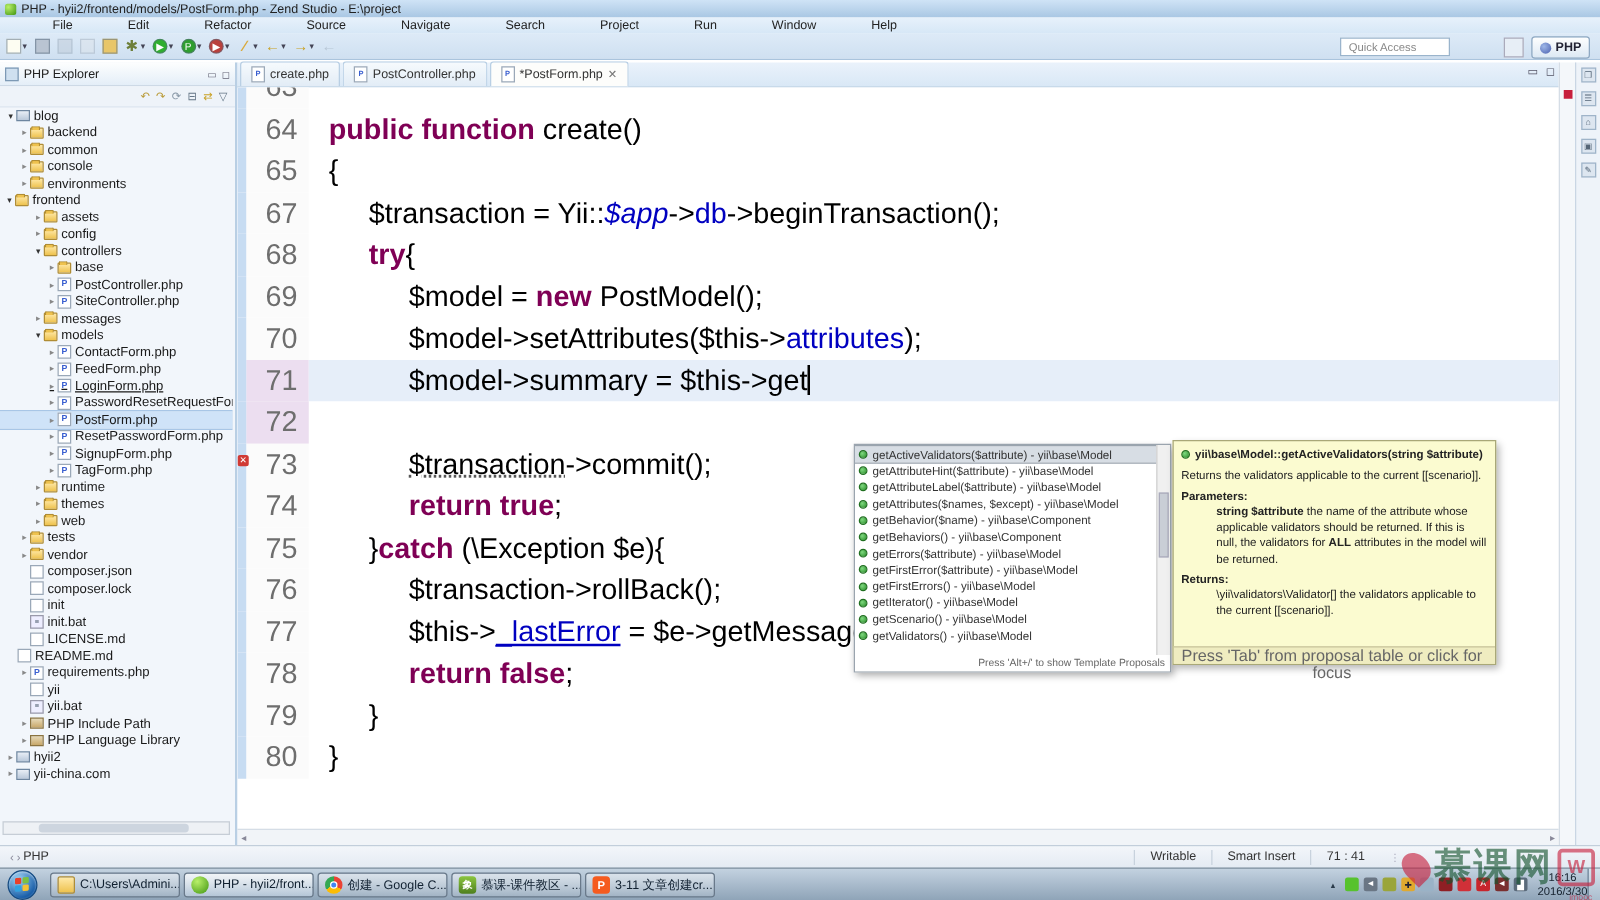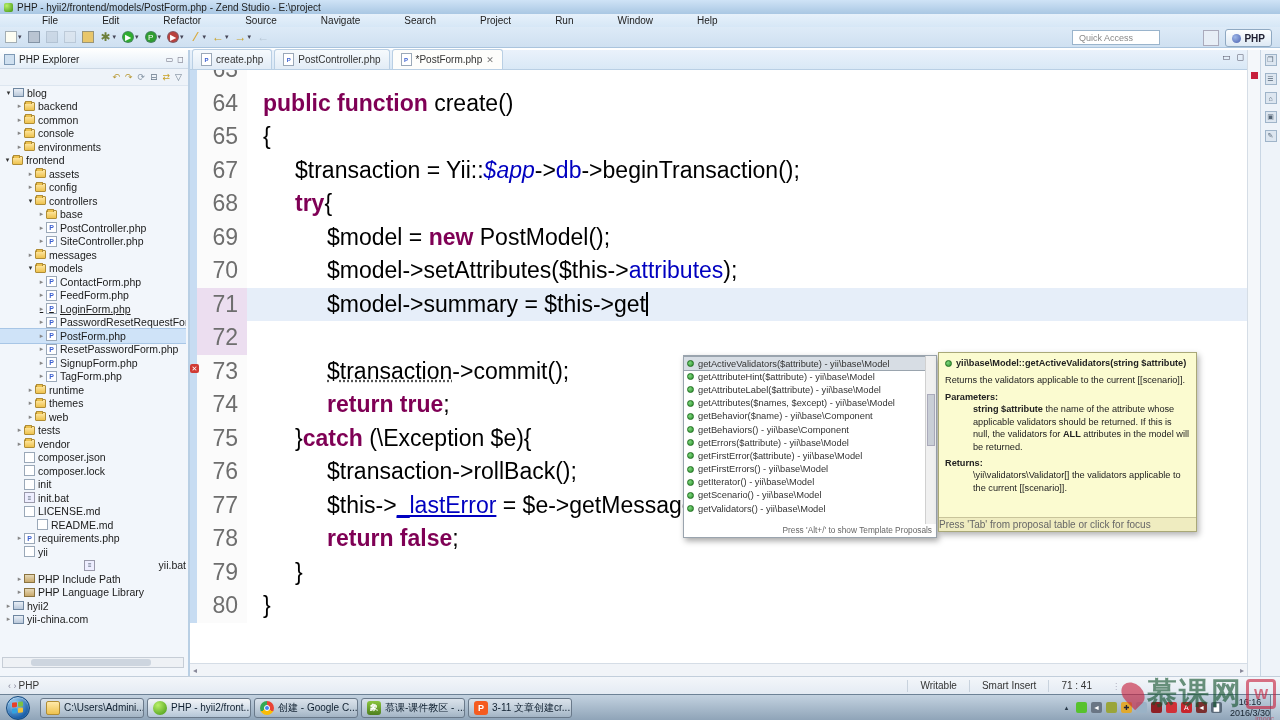--- a/index.html
+++ b/index.html
@@ -117,22 +117,22 @@
   #cfooter{height:13px;font-size:8.3px;color:#666;text-align:right;padding-right:4px;background:#fff;line-height:13px;}
   #docpopup{position:absolute;left:938px;top:352px;width:259px;height:180px;z-index:6;
     background:#fbfbd0;border:1px solid #a9a878;box-shadow:2px 3px 6px rgba(0,0,0,.3);
     box-sizing:border-box;font-size:9.2px;color:#222;display:flex;flex-direction:column;}
   #docbody{flex:1;padding:4px 6px 0 6px;line-height:1.35;}
   #doctitle{display:flex;gap:4px;align-items:center;font-weight:bold;margin-bottom:5px;}
   #doctitle .dot{width:7px;height:7px;border-radius:50%;background:radial-gradient(circle at 35% 35%,#7ed87e,#2d8f2d);
     border:1px solid #1f6f1f;flex:none;box-sizing:border-box;}
   .docsec{font-weight:bold;margin-top:4px;}
   .docind{margin-left:28px;}
-  #docfooter{height:13px;background:#efecc0;border-top:1px solid #c8c49a;font-size:10px;color:#666;
-    text-align:left;line-height:13px;padding-right:4px;}
+  #docfooter{height:13px;background:#efecc0;border-top:1px solid #c8c49a;font-size:13px;color:#666;
+    text-align:center;line-height:13px;padding-right:4px;}
   
   #statusbar{position:absolute;left:0;top:676px;width:1280px;height:18px;
     background:linear-gradient(#f3f6fa,#e4ebf3);border-top:1px solid #c2cedb;
     font-size:10px;color:#333;display:flex;align-items:center;box-sizing:border-box;}
   #statusbar .chev{color:#889;font-size:9px;margin:0 2px 0 8px;}
   #sb-right{position:absolute;right:160px;top:0;height:18px;display:flex;align-items:center;}
   #sb-right .seg{padding:0 12px;border-left:1px solid #c8d2dd;height:12px;line-height:12px;}
   #sb-right .grip{color:#aab;margin-left:8px;font-size:8px;}
   
   #taskbar{position:absolute;left:0;top:694px;width:1280px;height:26px;
@@ -426,36 +426,36 @@
         <div class="titem" style="padding-left: 15px;">
           <span class="tw"></span>
           <span class="ic bat">≡</span>
           <span>init.bat</span>
         </div>
         <div class="titem" style="padding-left: 15px;">
           <span class="tw"></span>
           <span class="ic file"></span>
           <span>LICENSE.md</span>
         </div>
-        <div class="titem" style="padding-left: 28px;">
+        <div class="titem" style="padding-left: 5px;">
           <span class="tw"></span>
           <span class="ic file"></span>
           <span>README.md</span>
         </div>
         <div class="titem" style="padding-left: 15px;">
           <span class="tw">▸</span>
           <span class="ic php">P</span>
           <span>requirements.php</span>
         </div>
         <div class="titem" style="padding-left: 15px;">
           <span class="tw"></span>
           <span class="ic file"></span>
           <span>yii</span>
         </div>
-        <div class="titem" style="padding-left: 15px; justify-content: space-between;">
+        <div class="titem" style="padding-left: 15px;">
           <span class="tw"></span>
           <span class="ic bat">≡</span>
           <span>yii.bat</span>
         </div>
         <div class="titem" style="padding-left: 15px;">
           <span class="tw">▸</span>
           <span class="ic lib"></span>
           <span>PHP Include Path</span>
         </div>
         <div class="titem" style="padding-left: 15px;">

